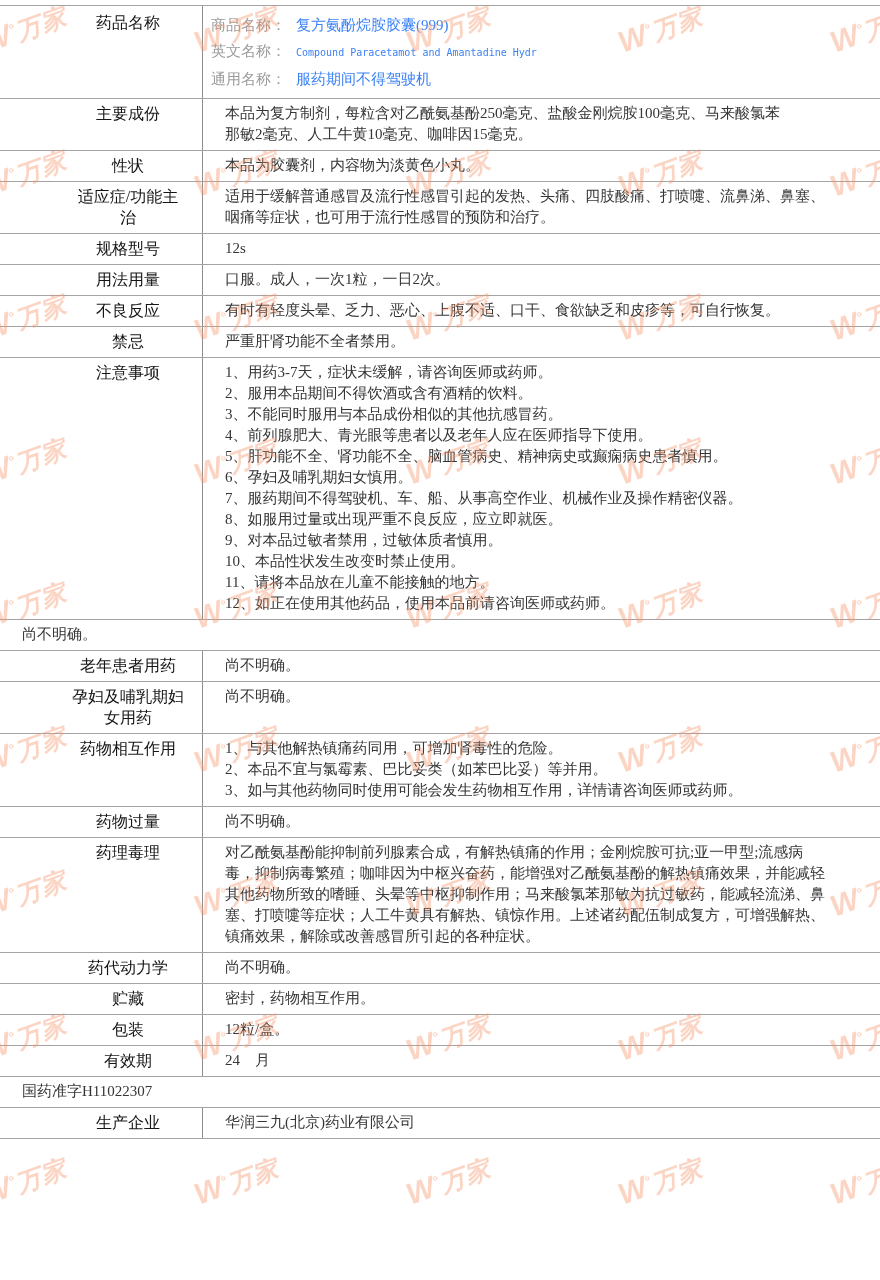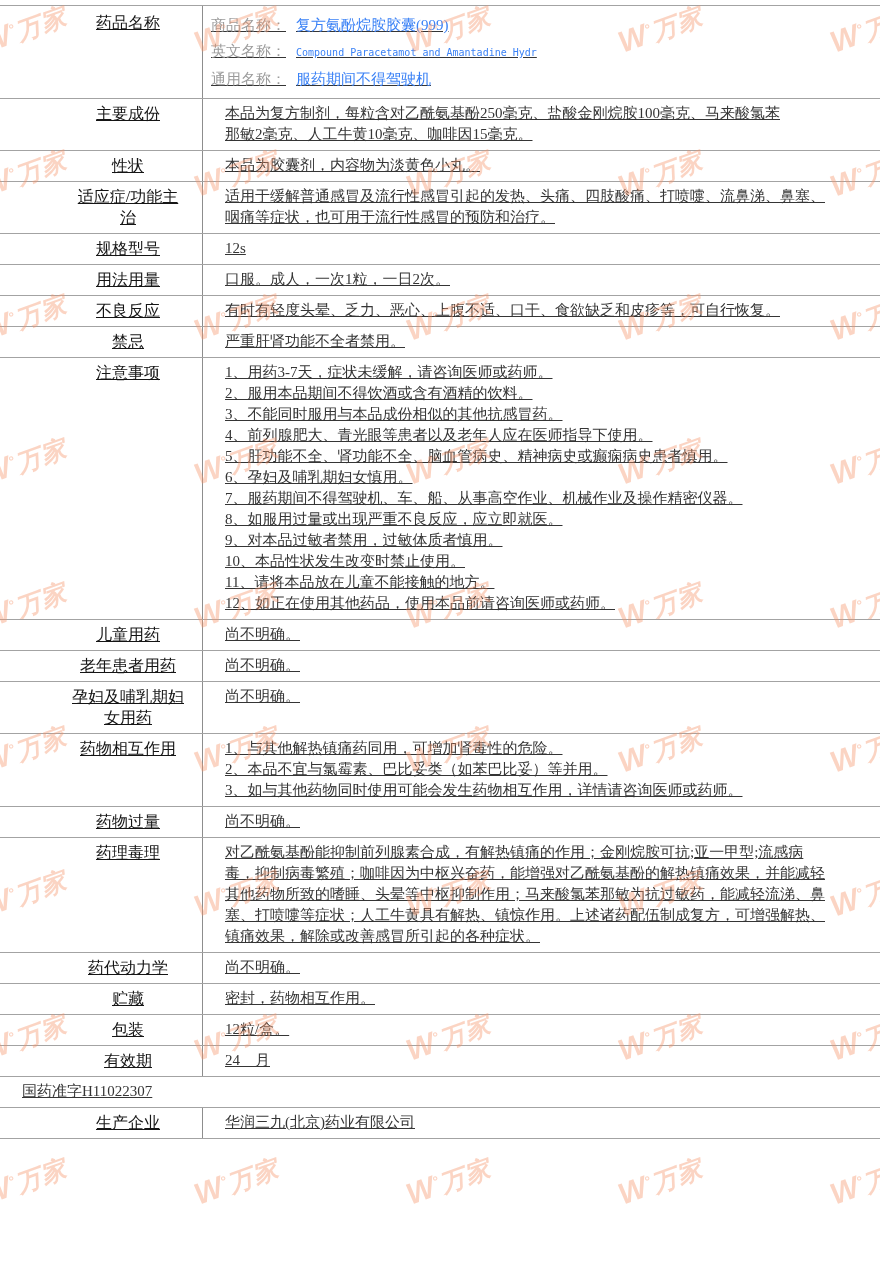--- a/index.html
+++ b/index.html
@@ -4,21 +4,21 @@
 <style>
   html,body{margin:0;padding:0;}
   body{
     width:880px;height:1280px;background:#ffffff;position:relative;overflow:hidden;
     font-family:"Liberation Serif","DejaVu Serif",serif;
   }
   
   .doc{position:relative;z-index:1;margin-top:5px;}
   .row{display:flex;border-top:1px solid #a3a3a3;}
   .row:last-child{border-bottom:1px solid #a3a3a3;align-items:flex-end;}
-  .cell{box-sizing:border-box;text-decoration:underline;}
+  .cell{box-sizing:border-box;}
   .label-cell{
     width:203px;flex:0 0 203px;border-right:1px solid #8d8d8d;
     padding:4px 18px 5px 72px;text-align:center;
     font-size:16px;line-height:21px;color:#151515;
   }
   .content-cell{
     flex:1;padding:4px 10px 5px 22px;
     font-size:15px;line-height:21px;color:#353535;
     white-space:pre-line;
   }
@@ -96,21 +96,20 @@
 5、肝功能不全、肾功能不全、脑血管病史、精神病史或癫痫病史患者慎用。
 6、孕妇及哺乳期妇女慎用。
 7、服药期间不得驾驶机、车、船、从事高空作业、机械作业及操作精密仪器。
 8、如服用过量或出现严重不良反应，应立即就医。
 9、对本品过敏者禁用，过敏体质者慎用。
 10、本品性状发生改变时禁止使用。
 11、请将本品放在儿童不能接触的地方。
 12、如正在使用其他药品，使用本品前请咨询医师或药师。</div>
     </div>
     <div class="row">
-      <div class="cell label-cell">儿童用药</div>
       <div class="cell content-cell">尚不明确。</div>
     </div>
     <div class="row">
       <div class="cell label-cell">老年患者用药</div>
       <div class="cell content-cell">尚不明确。</div>
     </div>
     <div class="row">
       <div class="cell label-cell">孕妇及哺乳期妇女用药</div>
       <div class="cell content-cell">尚不明确。</div>
     </div>

